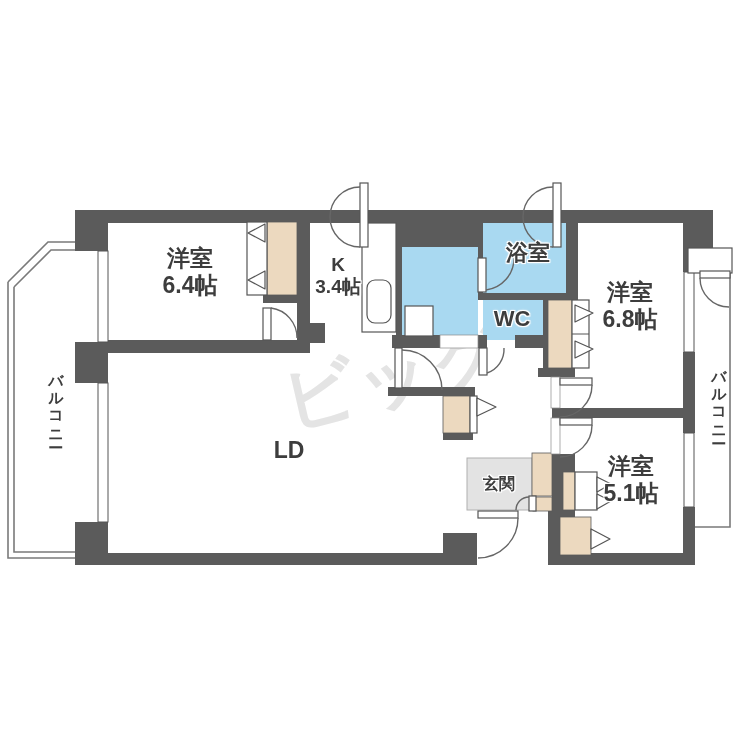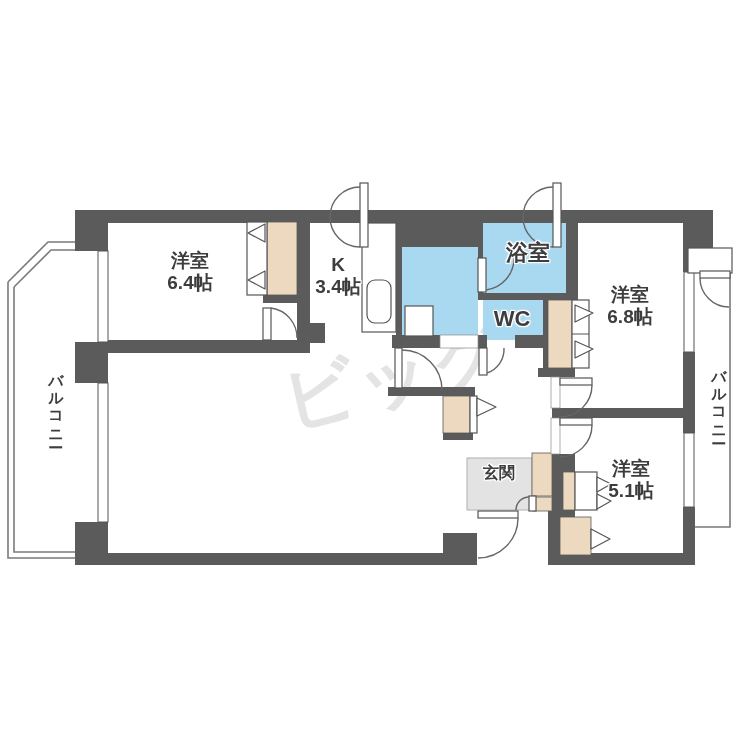--- a/index.html
+++ b/index.html
@@ -13,33 +13,33 @@
   .win{fill:#fff;stroke:#555;stroke-width:1;}
   .arc{fill:none;stroke:#666;stroke-width:1.4;}
   .balc{fill:none;stroke:#7a7a7a;stroke-width:1.6;}
   .open{fill:#fff;stroke:#8a8a8a;stroke-width:.7;}
   .tri{fill:#fff;stroke:#555;stroke-width:1.2;stroke-linejoin:round;}
   .genkan-floor{fill:var(--entrance_floor,#e3e3e3);stroke:#b0b0b0;stroke-width:1;}
   .thin{stroke:#555;stroke-width:1;fill:none;}
   .lbl{position:absolute;z-index:3;color:#3d3d3d;font-weight:600;text-align:center;
        line-height:1.18;white-space:nowrap;transform:translate(-50%,-50%);
        text-shadow:0 0 3px #fff,0 0 3px #fff,1px 1px 0 #fff,-1px -1px 0 #fff,1px -1px 0 #fff,-1px 1px 0 #fff;}
-  .big{font-size:19px;}
+  .big{font-size:23px;}
   .mid{font-size:19px;}
   .sml{font-size:22px;}
   .vert{writing-mode:vertical-rl;letter-spacing:2px;font-size:15px;font-weight:600;}
   #watermark{position:absolute;z-index:1;left:281px;top:329px;font-size:72px;font-weight:800;
        color:var(--watermark,#e4e4e4);transform:rotate(-13deg);letter-spacing:2px;white-space:nowrap;}
   .lbl-64{left:190px;top:272px;}
   .lbl-k{left:338px;top:276px;}
   .lbl-bath{left:528px;top:253px;}
   .lbl-wc{left:512px;top:319px;text-align:center;}
   .lbl-68{left:630px;top:306px;}
   .lbl-ld{left:289px;top:451px;}
-  .lbl-genkan{left:499px;top:473px;font-size:16px;}
+  .lbl-genkan{left:499px;top:484px;font-size:16px;}
   .lbl-51{left:631px;top:480px;}
   .lbl-balc-l{left:56px;top:402px;}
   .lbl-balc-r{left:719px;top:398px;}
 </style>
 </head>
 <body>
 
 <div id="stage">
 
   <div id="watermark">ビッグ</div>
@@ -202,20 +202,21 @@
   <div class="lbl sml lbl-wc">
     <div>WC</div>
   </div>
 
   <div class="lbl big lbl-68">
     <div>洋室</div>
     <div>6.8帖</div>
   </div>
 
   <div class="lbl big lbl-ld">
+    <div>LD</div>
   </div>
 
   <div class="lbl lbl-genkan">
     <div>玄関</div>
   </div>
 
   <div class="lbl big lbl-51">
     <div>洋室</div>
     <div>5.1帖</div>
   </div>

